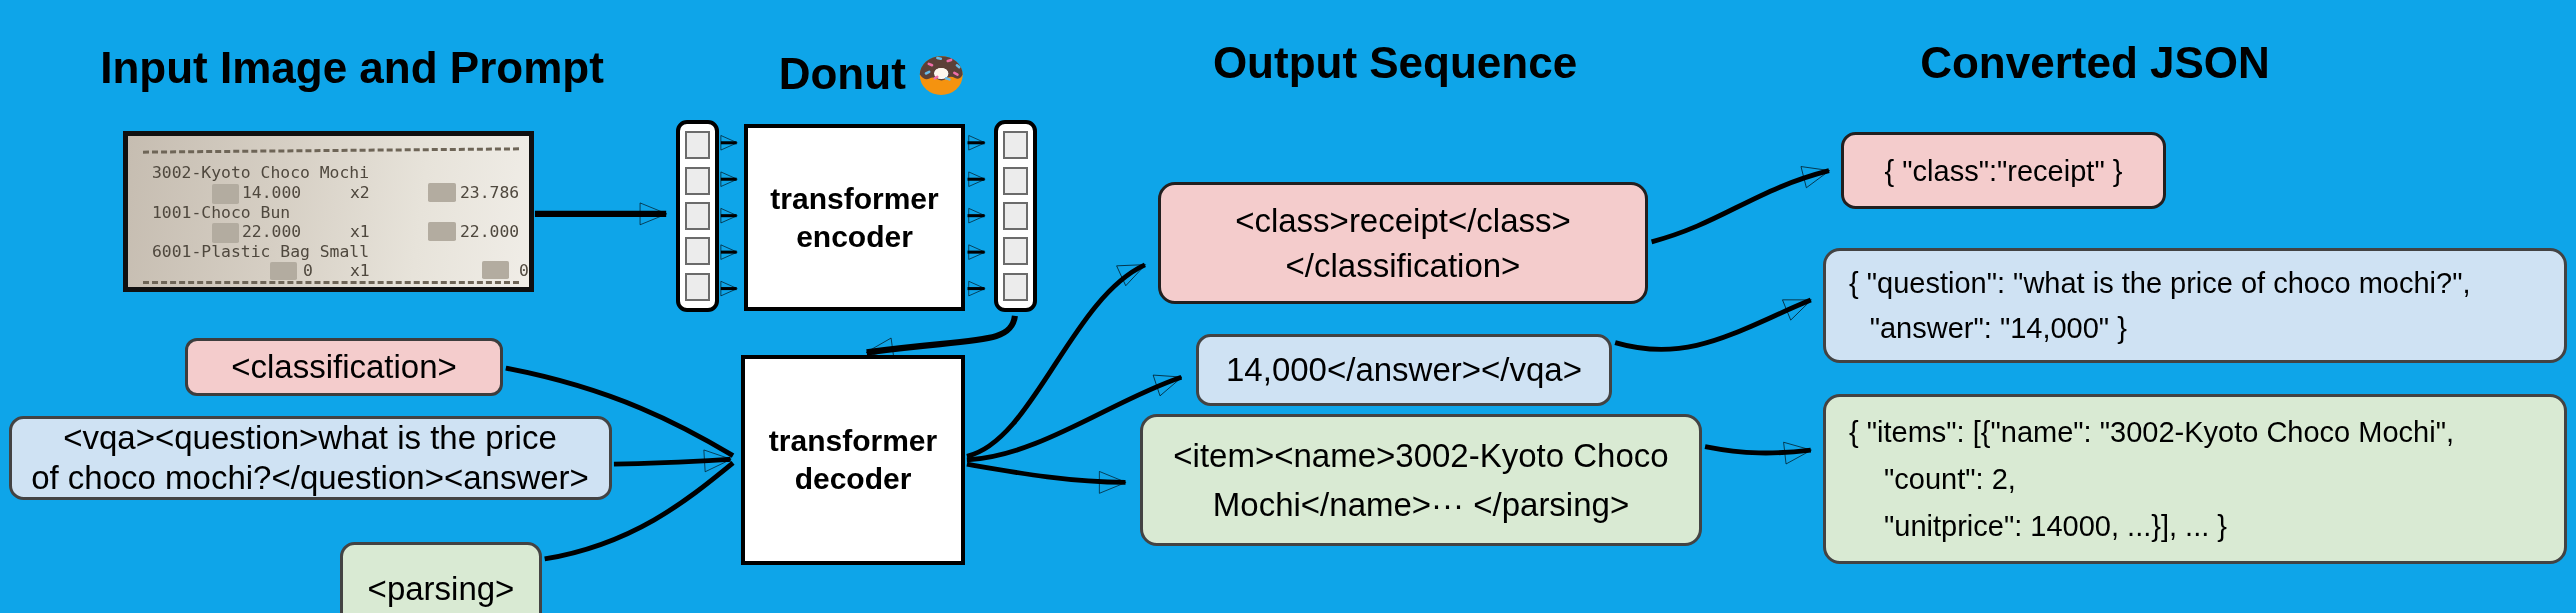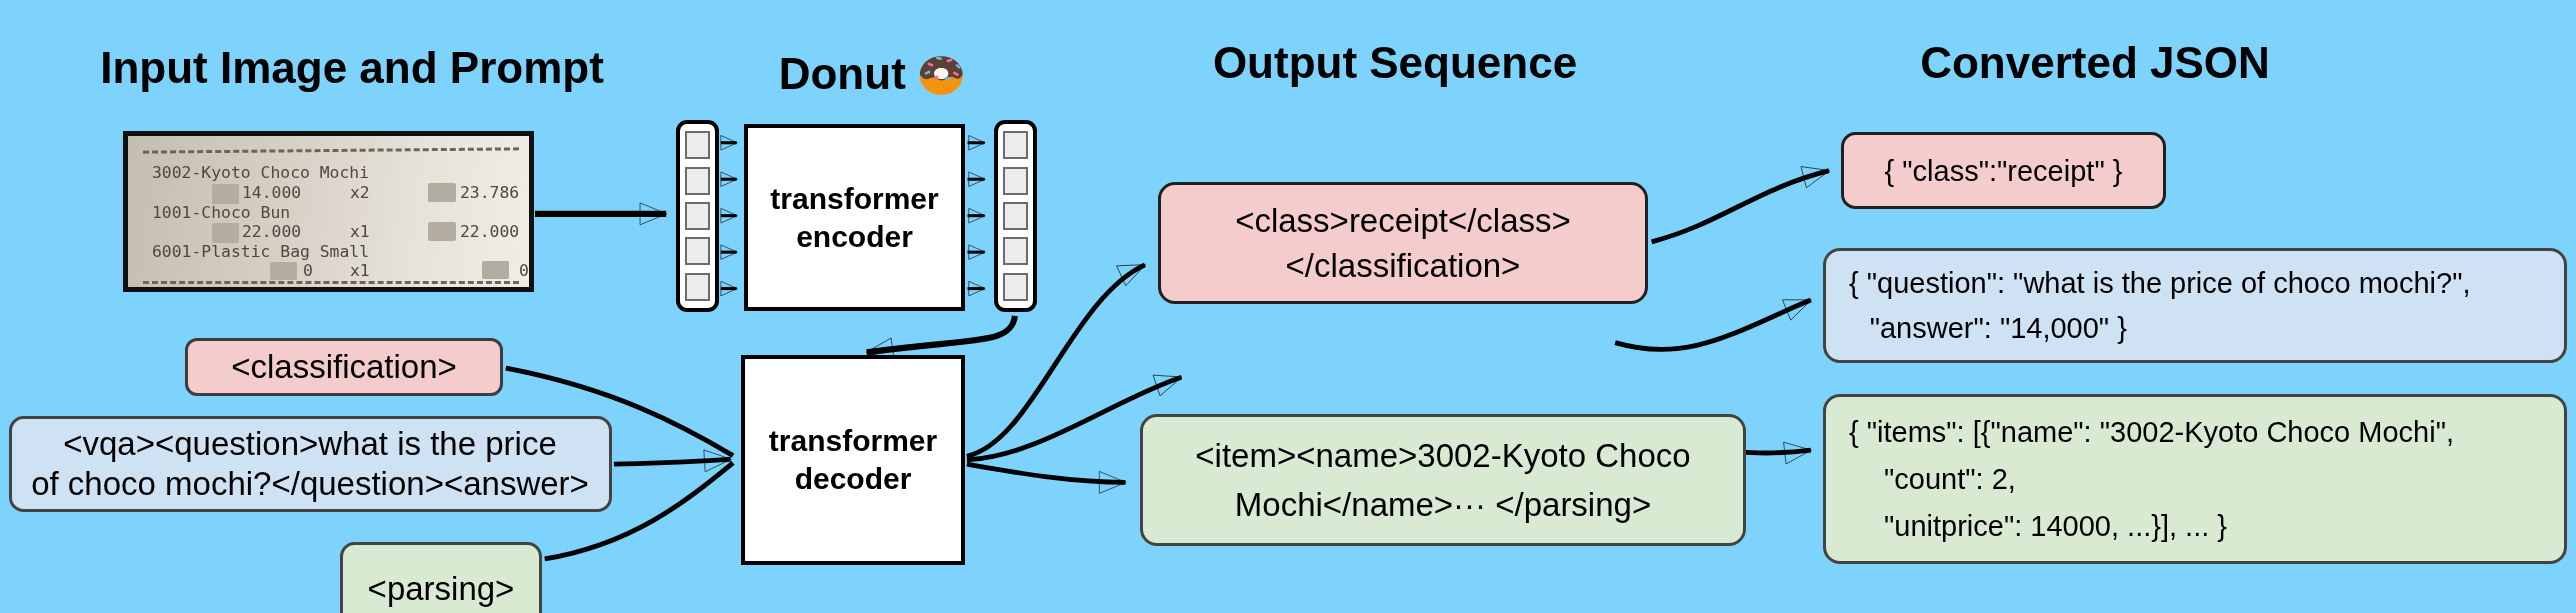--- a/index.html
+++ b/index.html
@@ -1,16 +1,16 @@
 <!DOCTYPE html>
 <html style="font-size:9.7px"><head>
 <meta charset="utf-8">
 <style>
   html,body{margin:0;padding:0;background:#ffffff;}
-  #canvas{position:relative;width:2576px;height:613px;background:#7dd3fc;overflow:hidden;
+  #canvas{position:relative;width:2576px;height:613px;background:#0ea5e9;overflow:hidden;
           font-family:"Liberation Sans",sans-serif;color:#000;}
   
   .title{position:absolute;font-weight:bold;font-size:44px;white-space:nowrap;transform:translateX(-50%);}
   
   #arrows{position:absolute;left:0;top:0;z-index:1;}
   #arrows path{fill:none;stroke:#000;}
   
   #receipt{position:absolute;left:123px;top:131px;width:411px;height:161px;box-sizing:border-box;
            border:5.5px solid #101010;z-index:2;
            background:linear-gradient(97deg,#c6bdb1 0%,#d6cfc4 38%,#e7e3da 72%,#f0ede7 100%);
@@ -176,33 +176,36 @@
     <span>encoder</span>
   </div>
   <div class="modelbox" style="left:741px;top:355px;width:224px;height:210px;">
     <span>transformer</span>
     <span>decoder</span>
   </div>
 
   <div class="cbox pink r20" style="left:185px;top:338px;width:318px;height:58px;border-color:#3d3d3d;border-width:3px;">
     <span class="nowrap">&lt;classification&gt;</span>
   </div>
-  <div class="cbox blue r24" style="left:8.5px;top:416px;width:603px;height:96px;">
+  <div class="cbox blue r24" style="left:8.5px;top:416px;width:603px;height:84px;">
     <span class="nowrap">&lt;vqa&gt;&lt;question&gt;what is the price</span>
     <span class="nowrap">of choco mochi?&lt;/question&gt;&lt;answer&gt;</span>
   </div>
   <div class="cbox green r24" style="left:340px;top:542px;width:202px;height:94px;">
     <span class="nowrap">&lt;parsing&gt;</span>
   </div>
 
   <div class="cbox pink r28" style="left:1158px;top:182px;width:490px;height:122px;line-height:45px;">
     <span class="nowrap">&lt;class&gt;receipt&lt;/class&gt;</span>
     <span class="nowrap">&lt;/classification&gt;</span>
   </div>
-  <div class="cbox green r28" style="left:1140px;top:414px;width:606px;height:132px;line-height:49px;">
+  <div class="cbox blue r24" style="left:1196px;top:334px;width:416px;height:72px;">
+    <span class="nowrap">14,000&lt;/answer&gt;&lt;/vqa&gt;</span>
+  </div>
+  <div class="cbox green r28" style="left:1140px;top:414px;width:562px;height:132px;line-height:49px;">
     <span class="nowrap">&lt;item&gt;&lt;name&gt;3002-Kyoto Choco</span>
     <span class="nowrap">Mochi&lt;/name&gt;··· &lt;/parsing&gt;</span>
   </div>
 
   <div class="cbox pink r24" style="left:1841px;top:132px;width:325px;height:77px;font-size:29px;">
     <span class="nowrap">{ "class":"receipt" }</span>
   </div>
   <div class="cbox blue r28 jsonbox" style="left:1823px;top:248px;width:744px;height:115px;padding-left:23px;">
     <span class="nowrap">{ "question": "what is the price of choco mochi?",</span>
     <span class="nowrap ind-s">"answer": "14,000" }</span>

